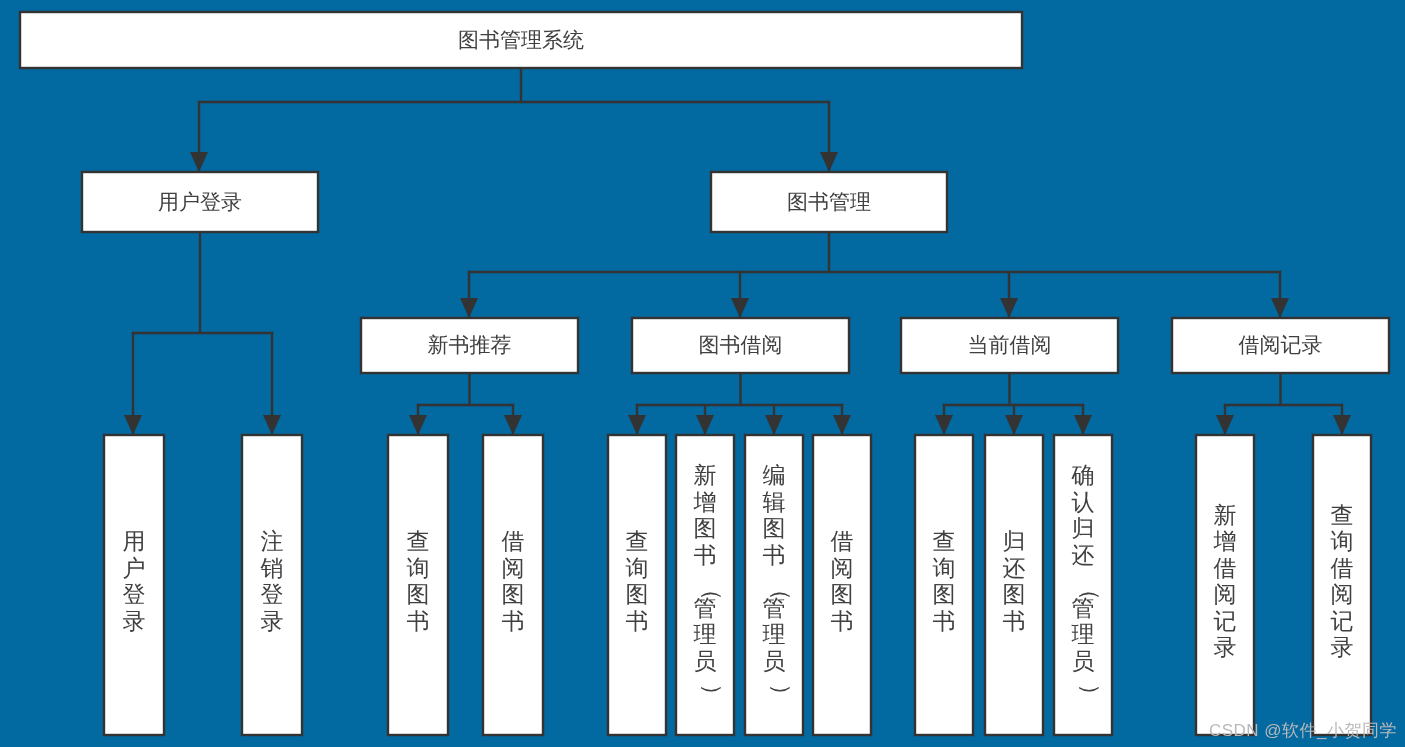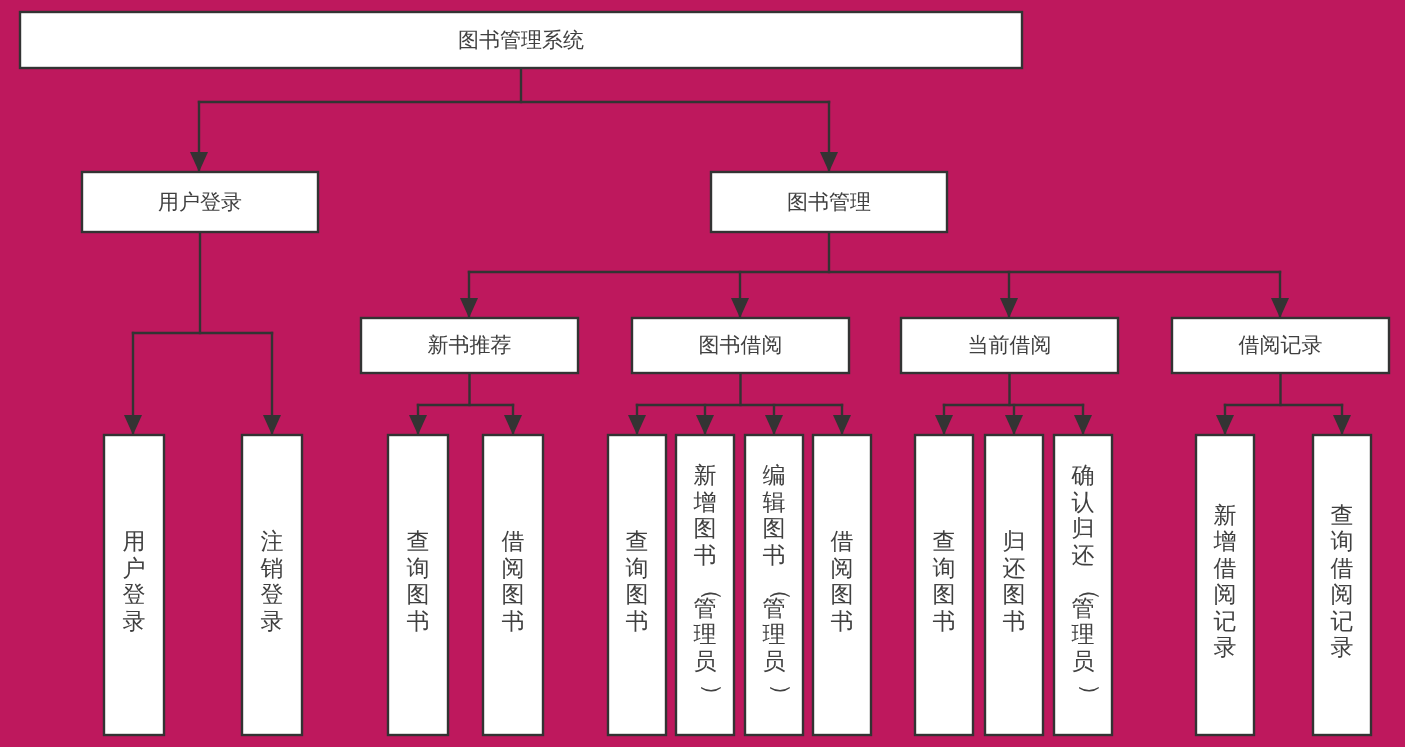--- a/index.html
+++ b/index.html
@@ -11,21 +11,21 @@
   body {
     width: 1405px;
     height: 747px;
     overflow: hidden;
     font-family: "Liberation Sans", "DejaVu Sans", sans-serif;
   }
   #diagram-root {
     position: relative;
     width: 1405px;
     height: 747px;
-    background: #be185d;
+    background: #0369a1;
   }
   svg.flow-canvas {
     position: absolute;
     left: 0;
     top: 0;
     width: 1405px;
     height: 747px;
     display: block;
   }
   .node-box {
@@ -261,13 +261,14 @@
           <rect x="1313" y="435" width="58" height="300" class="node-box"></rect>
           <text x="1342" y="522.75" class="node-label-vertical">查</text>
           <text x="1342" y="549.25" class="node-label-vertical">询</text>
           <text x="1342" y="575.75" class="node-label-vertical">借</text>
           <text x="1342" y="602.25" class="node-label-vertical">阅</text>
           <text x="1342" y="628.75" class="node-label-vertical">记</text>
           <text x="1342" y="655.25" class="node-label-vertical">录</text>
         </g>
       </g>
   </svg>
+  <div class="watermark-text">CSDN @软件_小贺同学</div>
 </div>
 
 </body></html>

